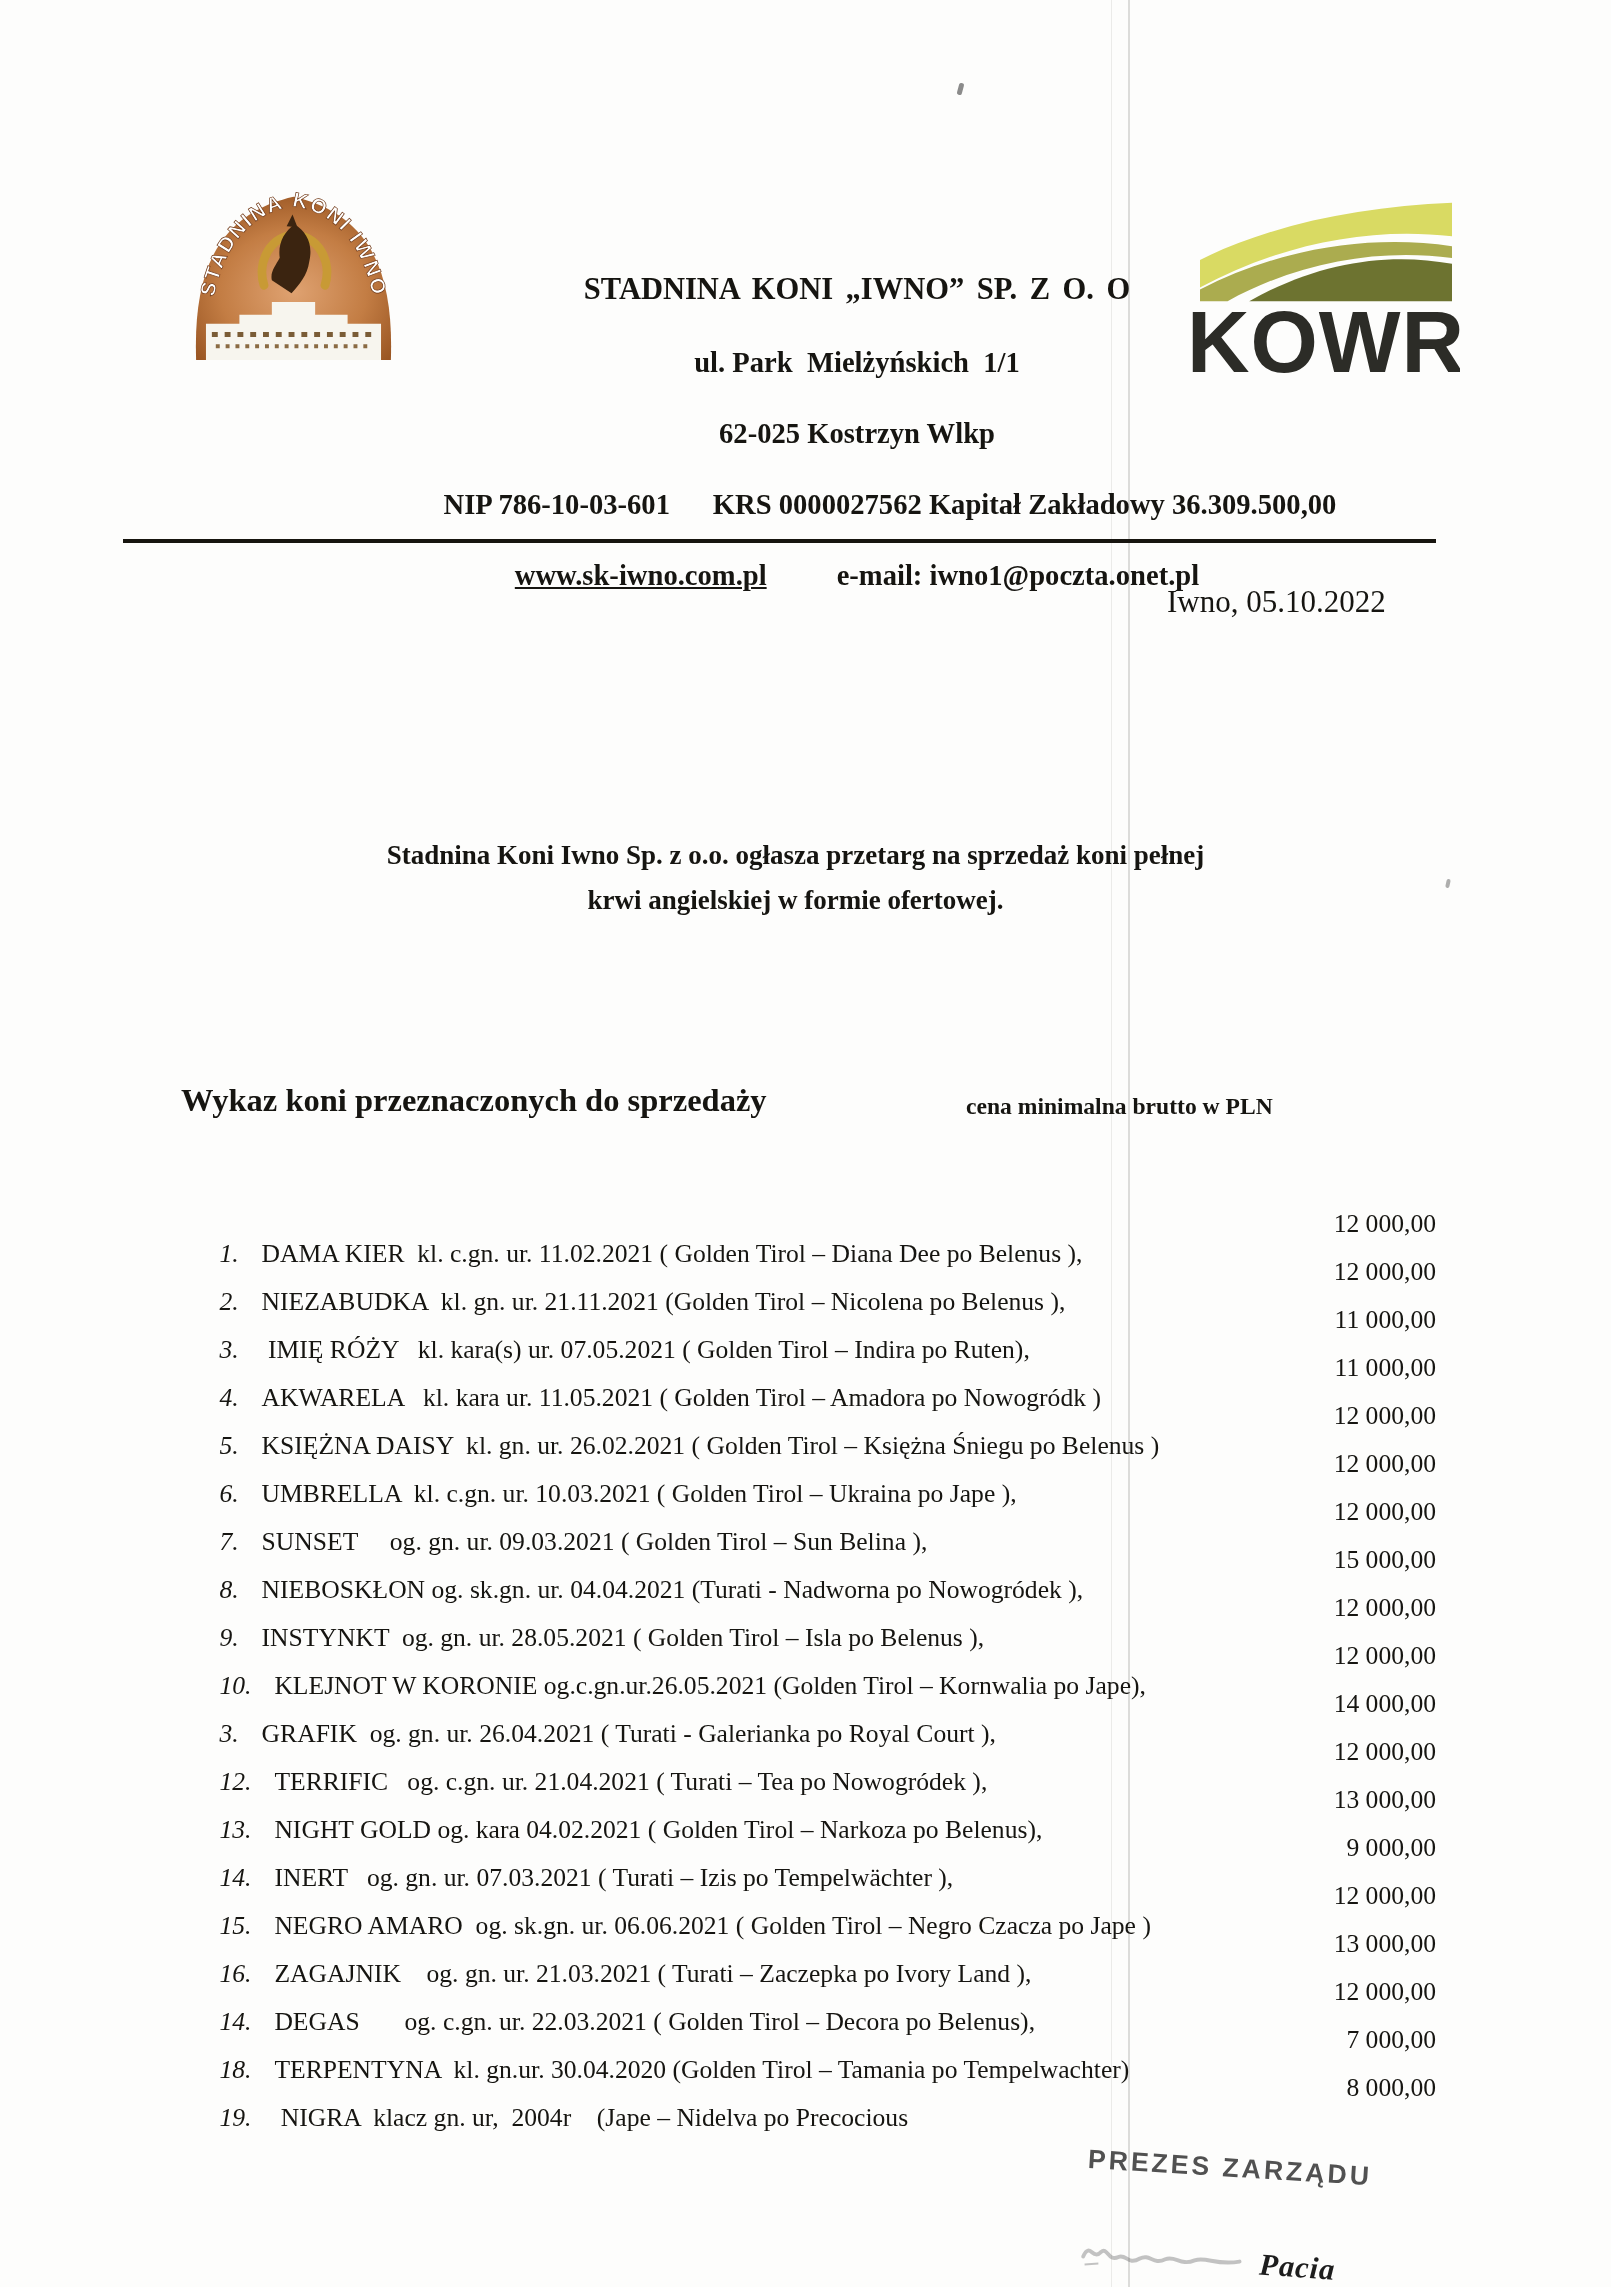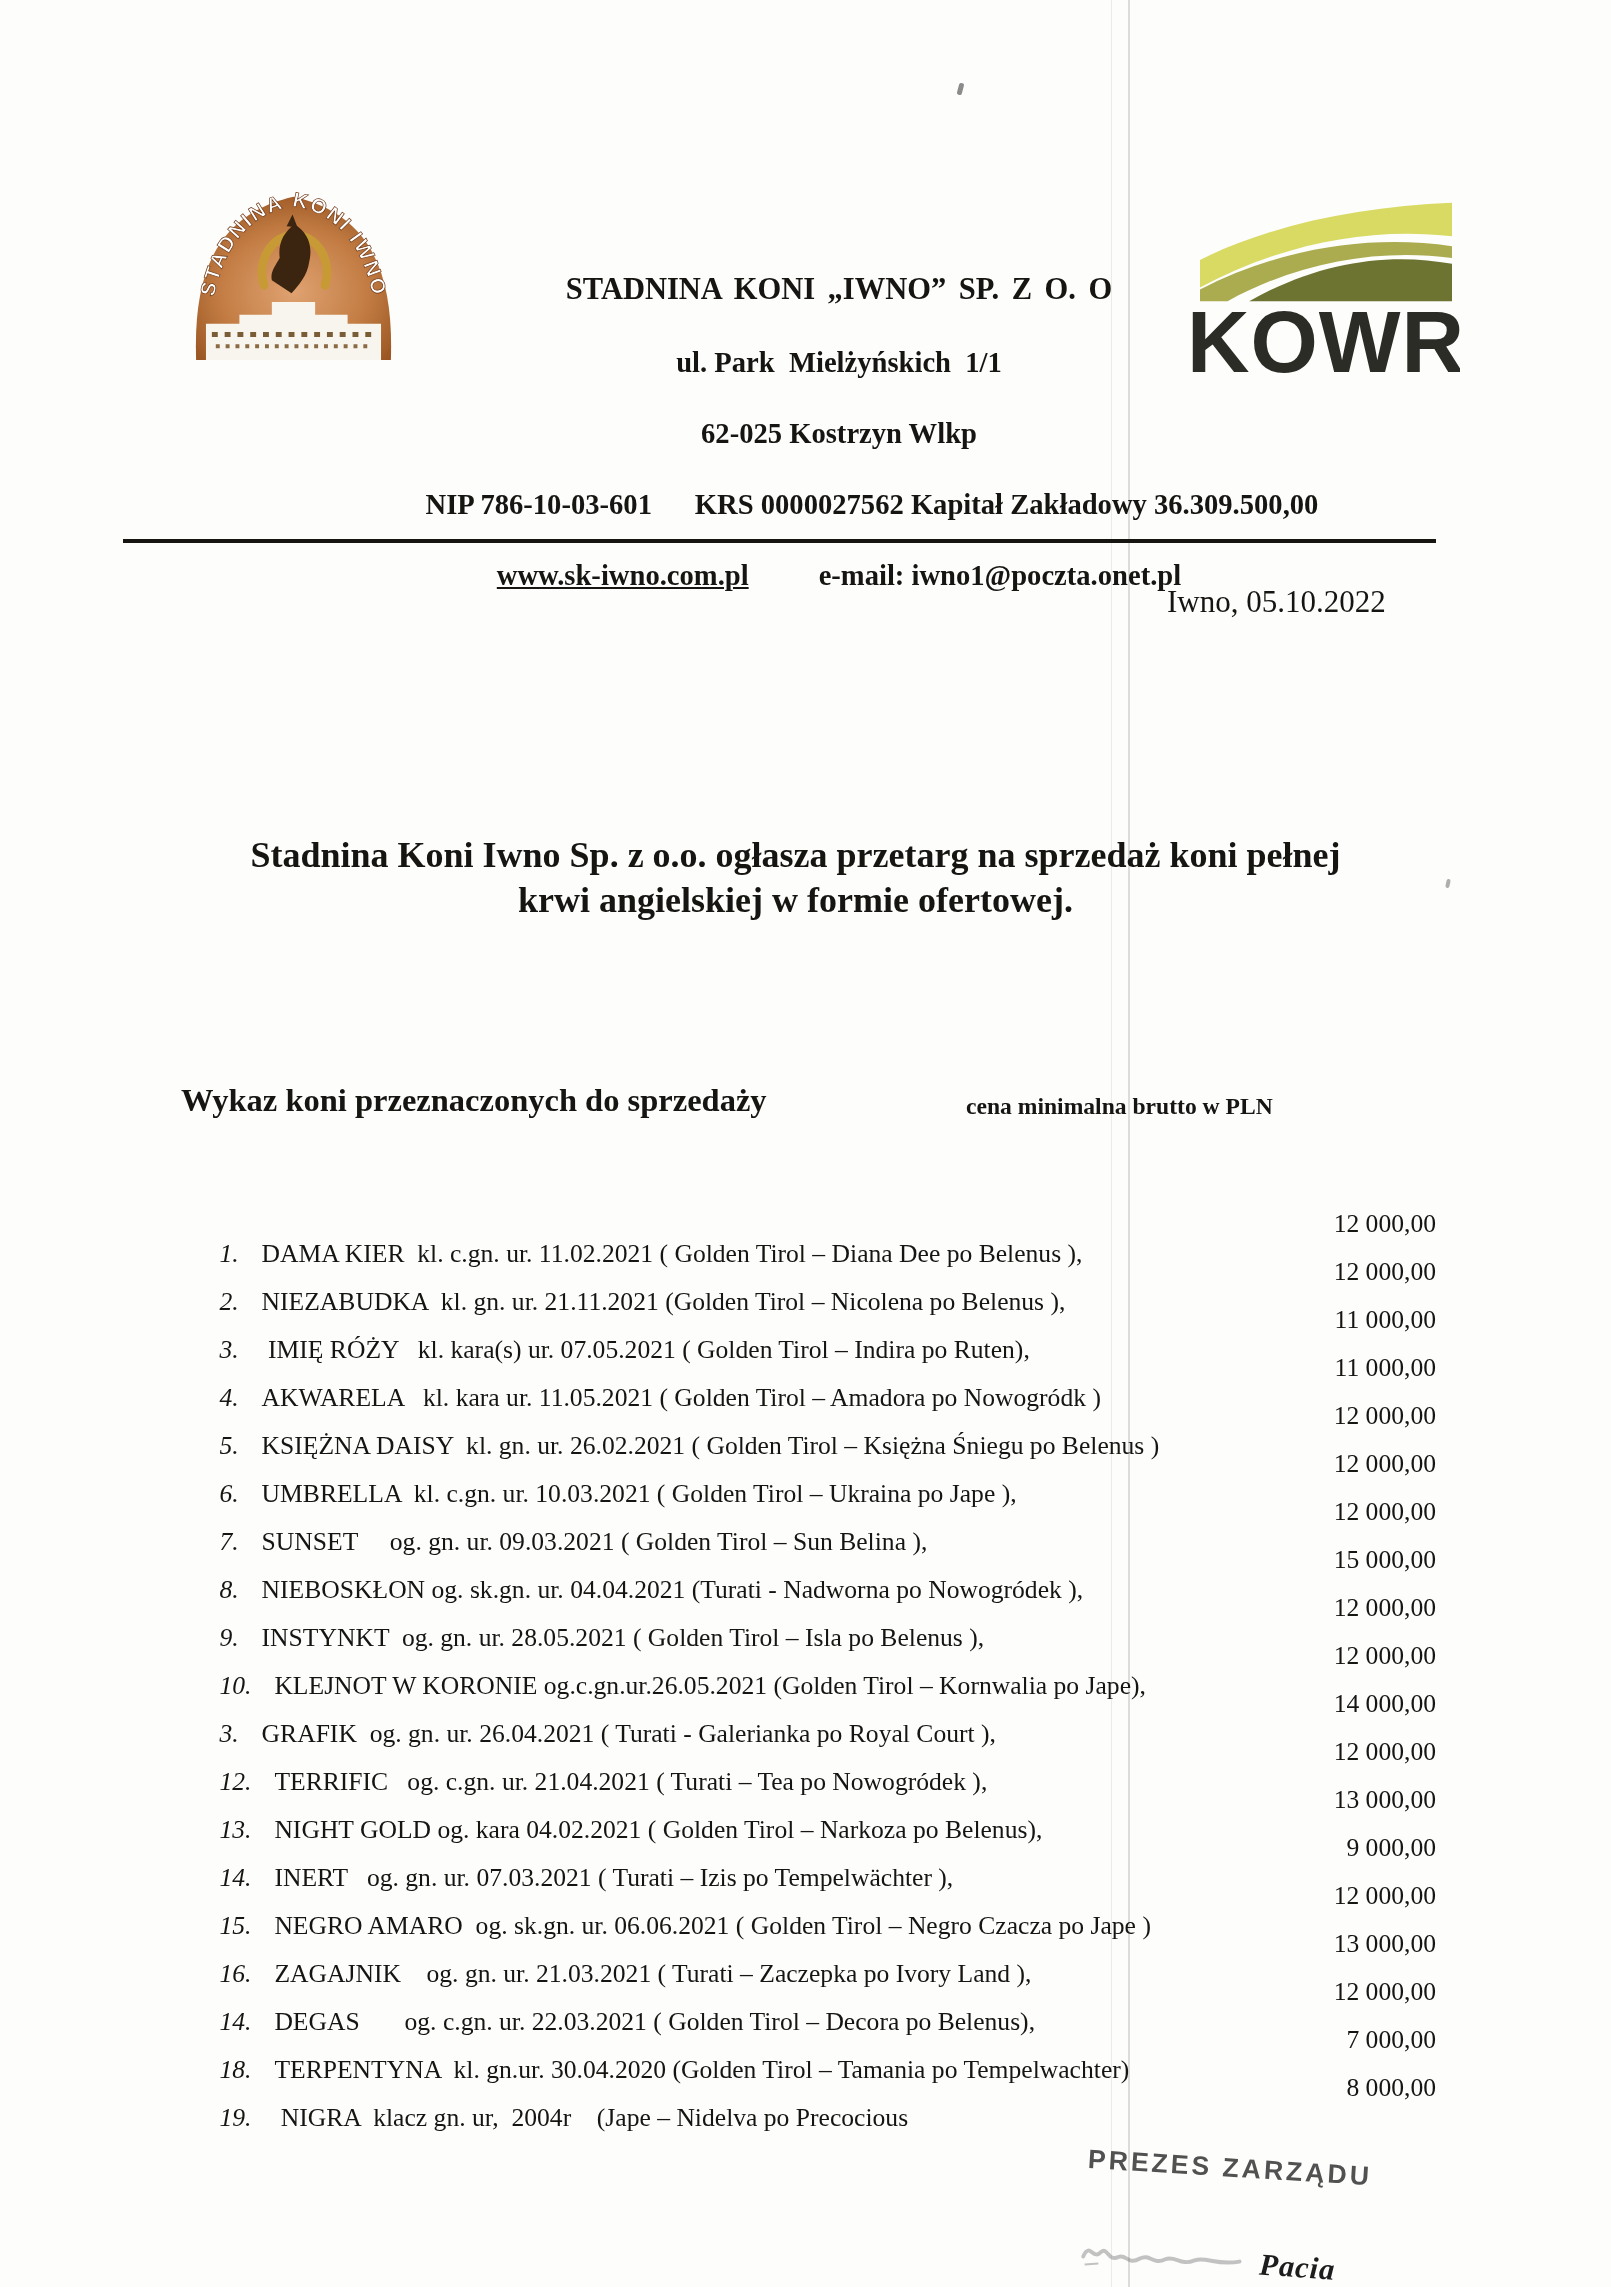--- a/index.html
+++ b/index.html
@@ -15,37 +15,37 @@
   .abs{position:absolute;}
   
   .fold-1{left:1111px;top:0;width:1px;height:2287px;background:#ebebe9;}
   .fold-2{left:1128px;top:0;width:2px;height:2287px;background:#dcdcda;}
   .speck{background:#4e4e4e;opacity:.65;border-radius:2px;}
 
   
   .logo-svg{left:180px;top:183px;width:227px;height:179px;}
   .kowr-svg{left:1192px;top:191px;width:268px;height:189px;}
   .header-text{
-    left:307px;top:234px;width:1064px;
+    left:325px;top:234px;width:1064px;
     text-align:center;font-weight:bold;white-space:pre;
   }
   .h-l1{font-size:30.5px;line-height:39px;word-spacing:4.9px;}
   .h-l2,.h-l3,.h-l4,.h-l5,.h-l6{font-size:28.6px;line-height:35px;}
   .h-l5{transform:translateX(33px);}
   .weblink{text-decoration:underline;}
   .email{margin-left:70px;}
 
   .rule{left:123px;top:539px;width:1313px;height:3.9px;background:#17150f;}
 
   .date-line{left:1167px;top:584px;font-size:31px;}
 
   .announcement{
     left:165px;top:833px;width:1261px;
     text-align:center;font-weight:bold;
-    font-size:36px;line-height:45px;white-space:pre-line;
+    font-size:27px;line-height:45px;white-space:pre-line;
   }
 
   .list-title{left:181px;top:1082px;font-size:32.5px;font-weight:bold;}
   .price-label{left:966px;top:1093px;font-size:23.6px;font-weight:bold;}
 
   .horse-list{left:181px;top:1209px;width:1255px;}
   .row{position:relative;height:48px;font-size:25.6px;white-space:pre;}
   .row .num{font-style:italic;}
   .row .desc{margin-left:23px;}
   .row .price{position:absolute;right:0;top:0;}

